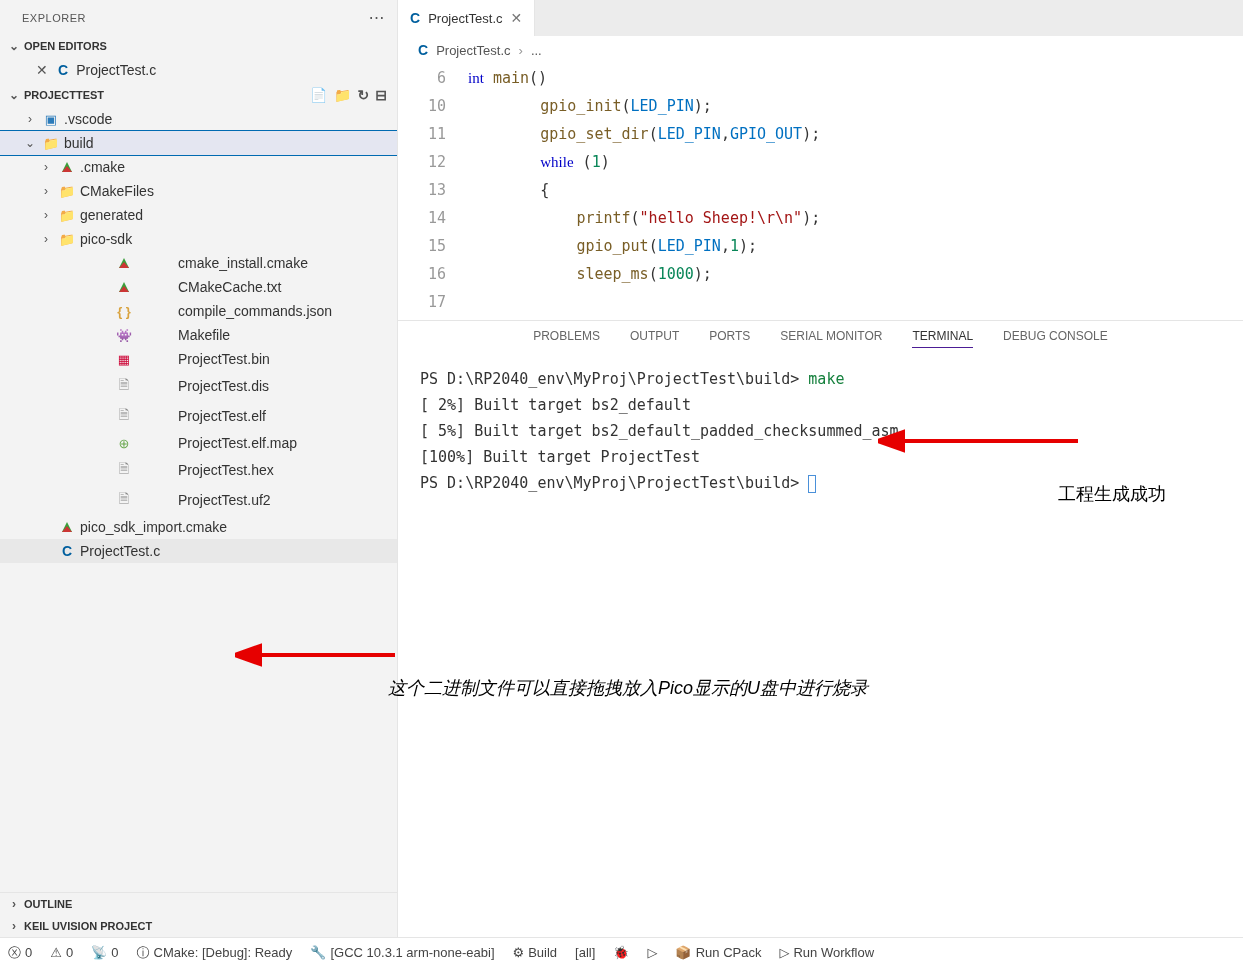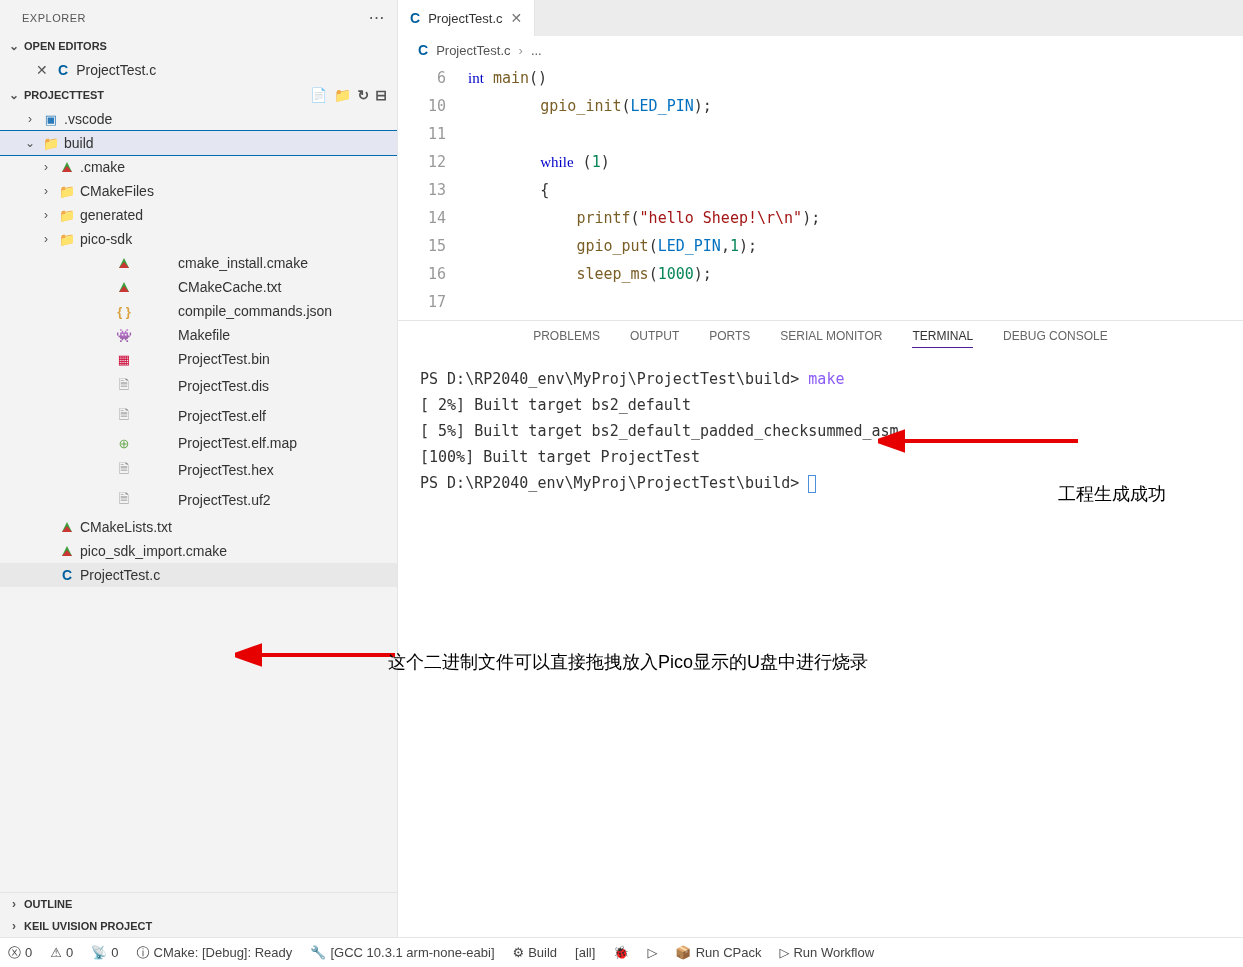--- a/index.html
+++ b/index.html
@@ -46,21 +46,21 @@
 .code { white-space: pre; }
 .kw { color: #0000c8; font-family: Liberation Serif, serif; }
 .fn { color: #795e26; }
 .const { color: #0070c1; }
 .num { color: #098658; }
 .str { color: #a31515; }
 .panel-tabs { display: flex; gap: 30px; padding: 8px 22px; border-top: 1px solid #e5e5e5; color: #666; font-size: 12px; justify-content: center; }
 .panel-tab { cursor: pointer; padding-bottom: 4px; }
 .panel-tab.active { color: #333; border-bottom: 1px solid #4c1d95; }
 .terminal { padding: 10px 22px; font-family: Consolas, Menlo, monospace; font-size: 15px; line-height: 26px; color: #333; background: #fff; flex: 1; position: relative; }
-.term-cmd { color: #8b5cf6; text-align: center; }
+.term-cmd { color: #15803d; text-align: center; }
 .term-cursor { display:inline-block; width:8px; height:18px; border:1px solid #4a90d9; vertical-align: middle; }
 .annotation { position: absolute; color: #000000; font-size: 18px; font-weight: 400; pointer-events: none; }
 .arrow { stroke: #e60000; stroke-width: 4; fill: #e60000; }
 .statusbar { position: absolute; bottom: 0; left: 0; right: 0; height: 30px; background: #fff; border-top: 1px solid #e5e5e5; display: flex; align-items: center; padding: 0 8px; gap: 18px; color: #444; font-size: 13px; }
 .statusbar .item { display: flex; align-items: center; gap: 4px; cursor: pointer; }
 </style>
 </head>
 <body>
 
 <div class="container">
@@ -202,27 +202,20 @@
           <span class="icon">
             <span class="file-icon">🗎</span>
           </span>
           <span class="label">ProjectTest.uf2</span>
         </div>
         <div class="tree-item indent2">
           <span class="chev"></span>
           <span class="icon">
             <span class="cmake-icon"></span>
           </span>
-          <span class="label">CMakeLists.txt</span>
-        </div>
-        <div class="tree-item indent2">
-          <span class="chev"></span>
-          <span class="icon">
-            <span class="cmake-icon"></span>
-          </span>
           <span class="label">pico_sdk_import.cmake</span>
         </div>
         <div class="tree-item indent2 active">
           <span class="chev"></span>
           <span class="icon">
             <span class="c-icon">C</span>
           </span>
           <span class="label">ProjectTest.c</span>
         </div>
       </div>
@@ -256,20 +249,21 @@
         <div class="code-line">
           <span class="gutter">6</span>
           <span class="code"><span class="kw">int</span> <span class="fn">main</span>()</span>
         </div>
         <div class="code-line">
           <span class="gutter">10</span>
           <span class="code">        <span class="fn">gpio_init</span>(<span class="const">LED_PIN</span>);</span>
         </div>
         <div class="code-line">
           <span class="gutter">11</span>
+          <span class="code">        <span class="fn">gpio_set_dir</span>(<span class="const">LED_PIN</span>,<span class="const">GPIO_OUT</span>);</span>
         </div>
         <div class="code-line">
           <span class="gutter">12</span>
           <span class="code">        <span class="kw">while</span> (<span class="num">1</span>)</span>
         </div>
         <div class="code-line">
           <span class="gutter">13</span>
           <span class="code">        {</span>
         </div>
         <div class="code-line">
@@ -311,21 +305,21 @@
         </svg>
       <div class="annotation" style="left:660px; top:125px;">工程生成成功</div>
     </div>
   </div>
 </div>
 
 <svg style="position:absolute; left:235px; top:640px; pointer-events:none;" width="160" height="30">
     <line class="arrow" x1="160" y1="15" x2="20" y2="15"></line>
     <polygon class="arrow" points="0,15 25,6 25,24"></polygon>
   </svg>
-<div class="annotation" style="left:388px; top:650px;">这个二进制文件可以直接拖拽放入Pico显示的U盘中进行烧录</div>
+<div class="annotation" style="left:388px; top:676px;font-style:italic;">这个二进制文件可以直接拖拽放入Pico显示的U盘中进行烧录</div>
 
 <div class="statusbar">
   <span class="item">
       <span>ⓧ</span>
       <span>0</span>
     </span>
   <span class="item">
       <span>⚠</span>
       <span>0</span>
     </span>

